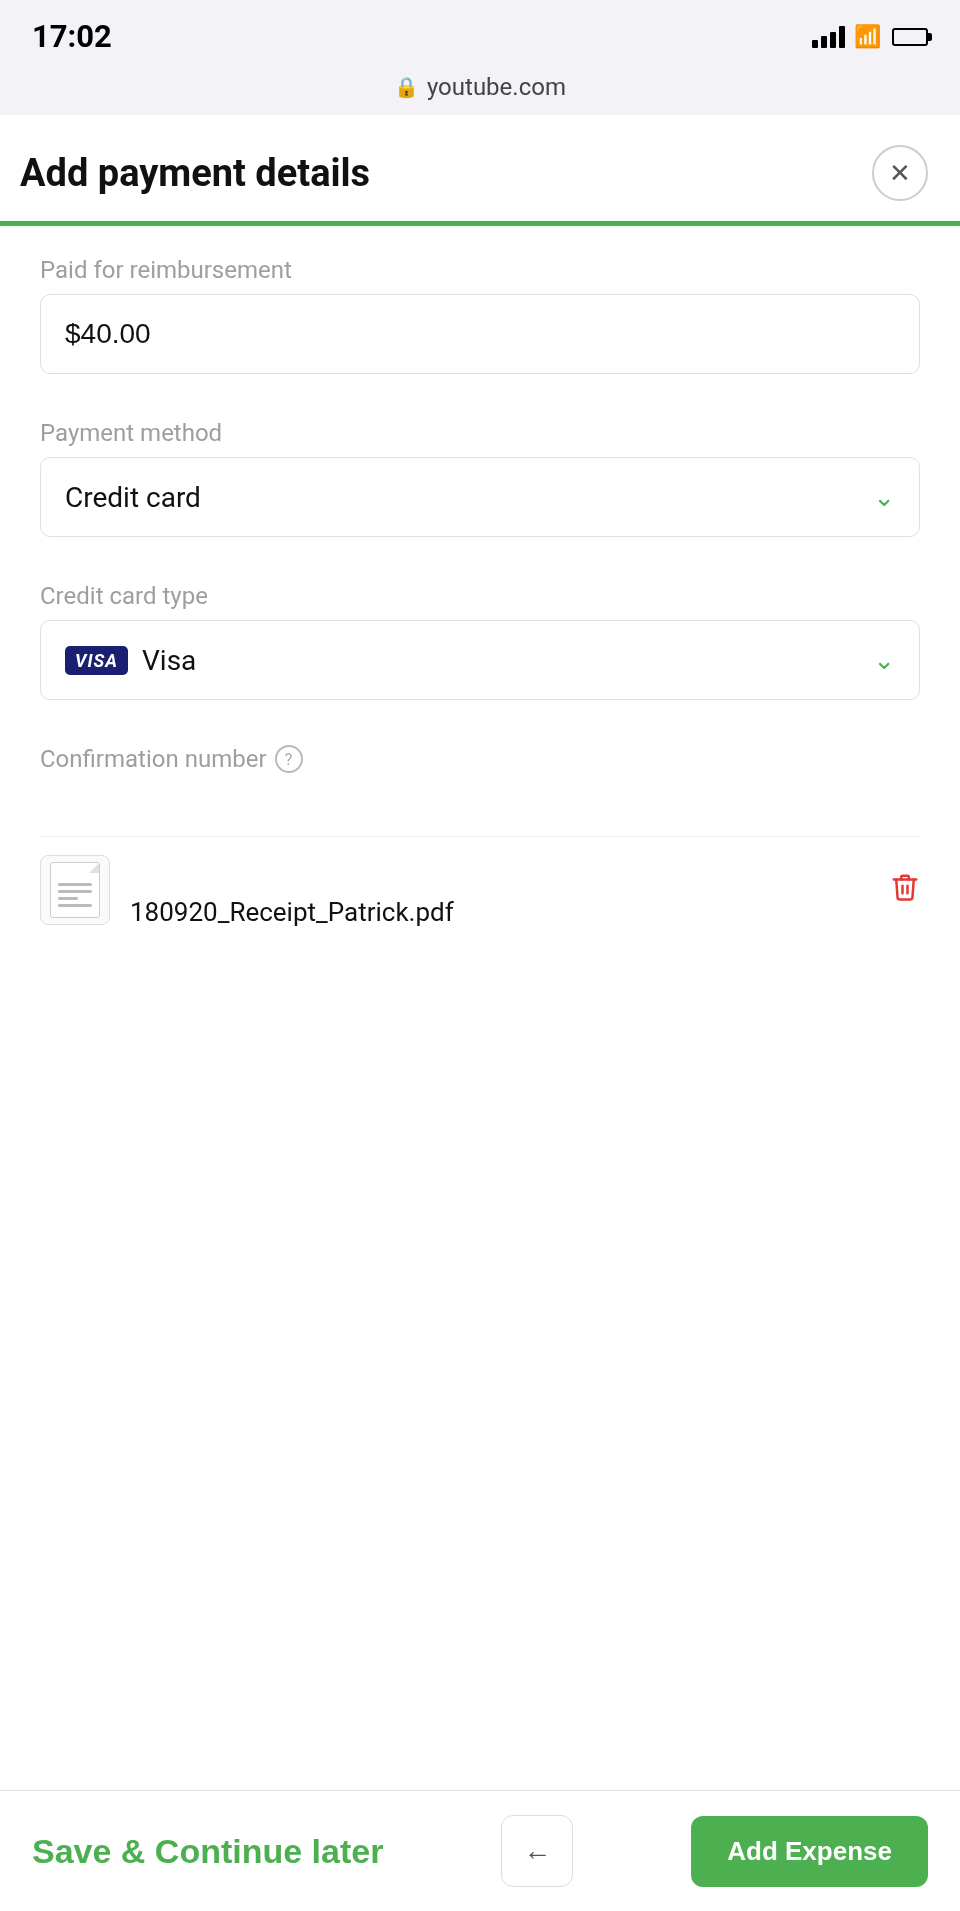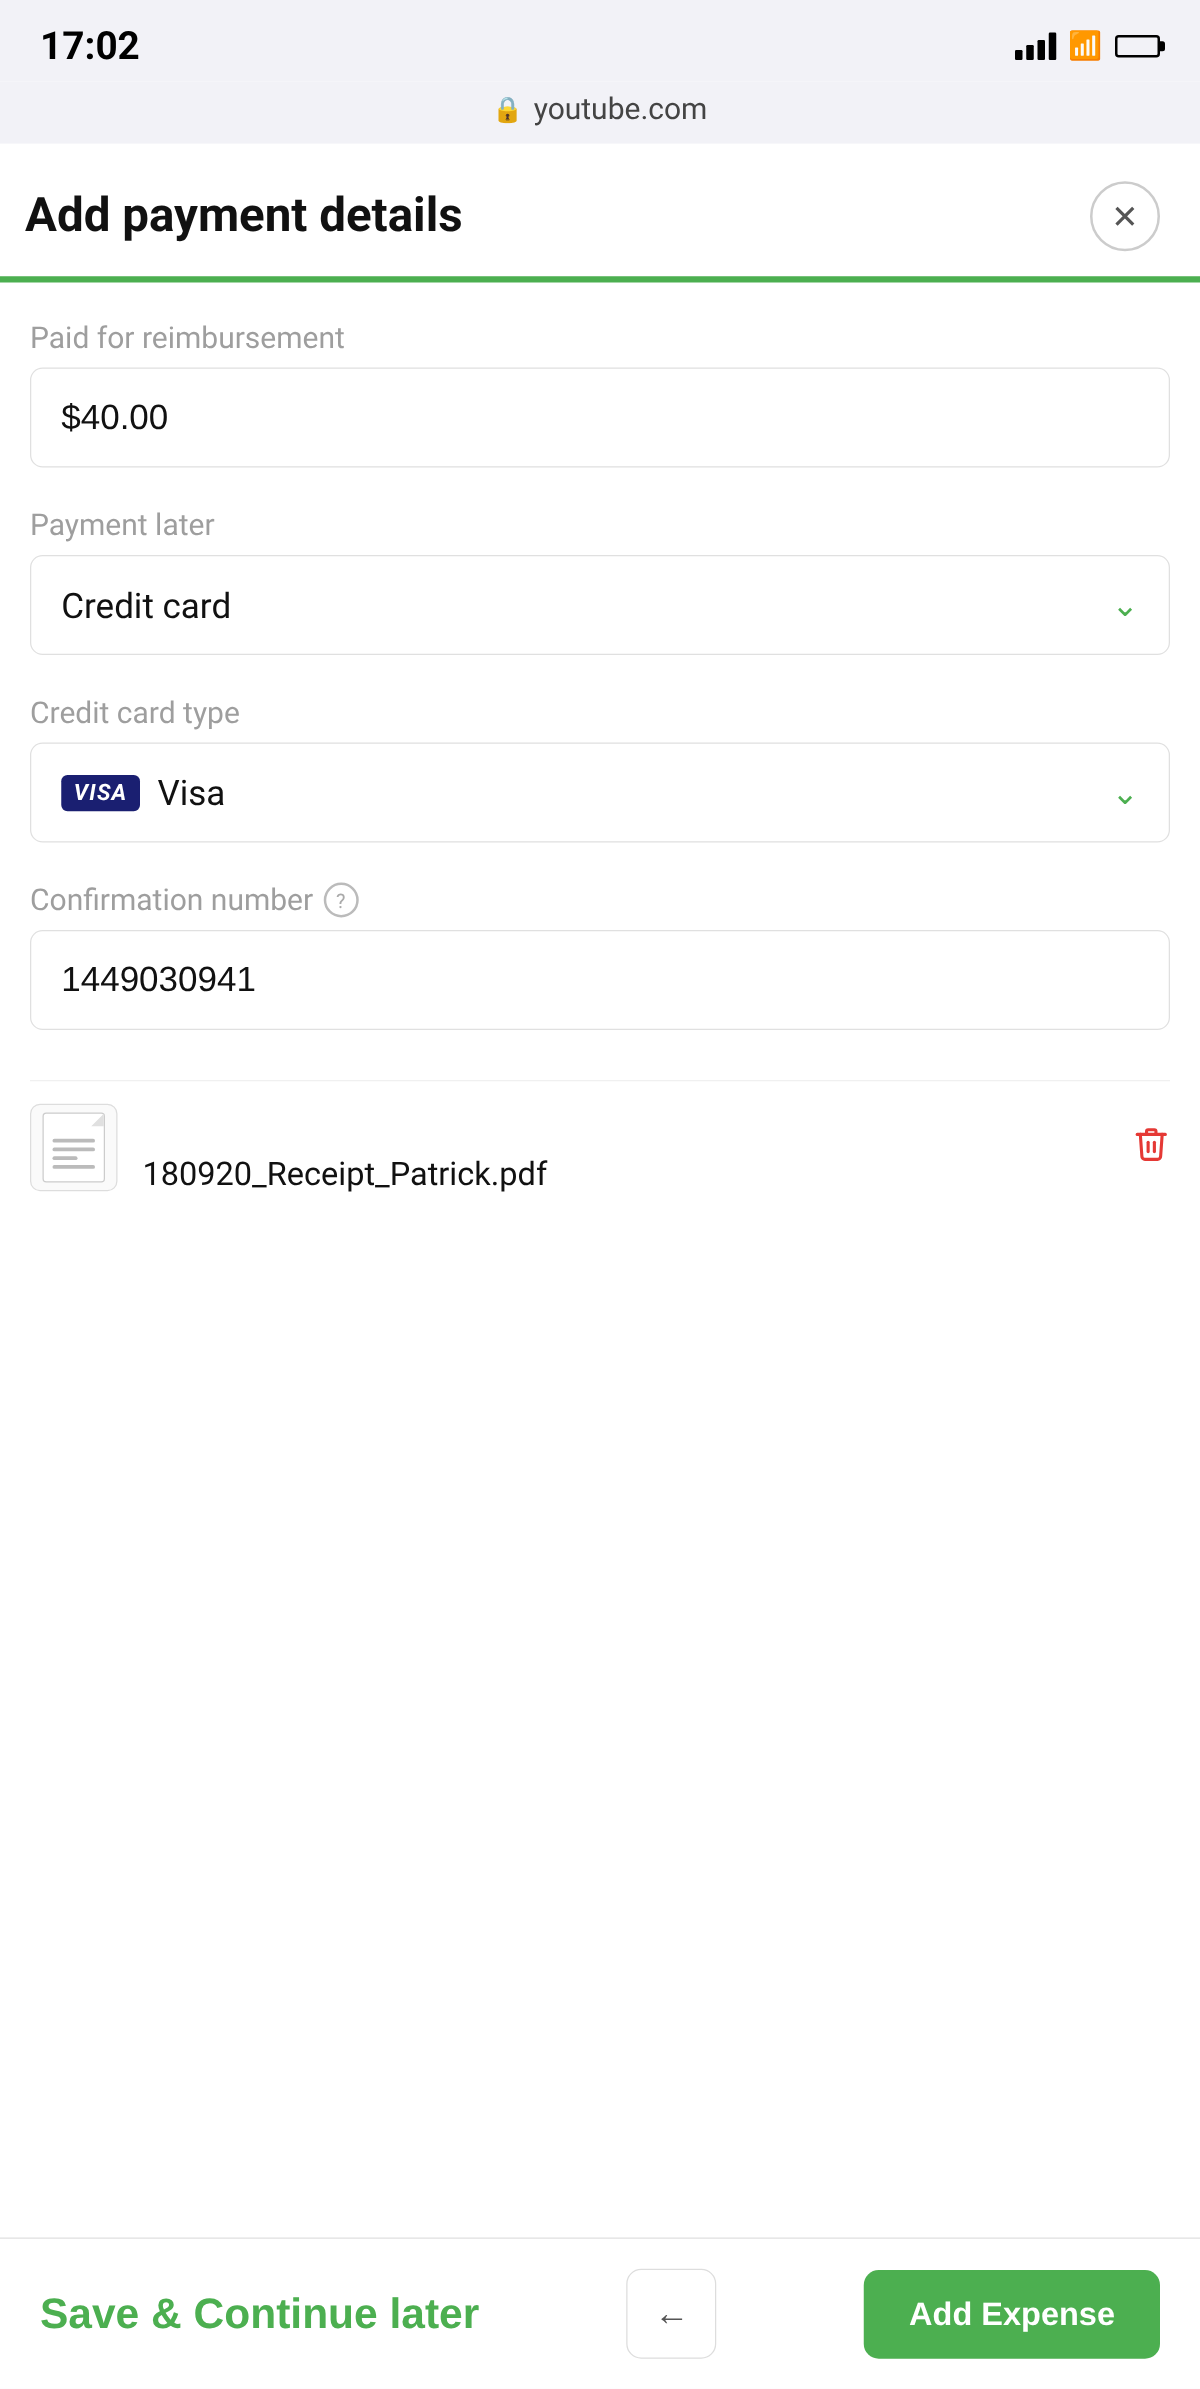--- a/index.html
+++ b/index.html
@@ -146,24 +146,24 @@
 
     
     .green-line {
       height: 5px;
       background: #4caf50;
       margin-top: 20px;
     }
 
     
     .form {
-      padding: 30px 24px;
-      display: flex;
-      flex-direction: column;
-      gap: 0;
+      padding: 30px 40px;
+      display: flex;
+      flex-direction: column;
+      gap: 13px;
     }
 
     .field-group {
       margin-bottom: 32px;
     }
 
     .field-label {
       font-size: 24px;
       color: #9e9e9e;
       margin-bottom: 10px;
@@ -416,21 +416,21 @@
           <span>Paid for reimbursement</span>
         </div>
         <div class="field-input">
           <input type="text" value="$40.00" readonly="" style="">
         </div>
       </div>
 
 
       <div class="field-group">
         <div class="field-label">
-          <span>Payment later</span>
+          <span>Payment method</span>
         </div>
         <div class="field-input">
           <span>Credit card</span>
           <span class="chevron-icon">⌄</span>
         </div>
       </div>
 
       <div class="field-group">
         <div class="field-label">
           <span>Credit card type</span>
@@ -441,23 +441,20 @@
             <span>Visa</span>
           </div>
           <span class="chevron-icon">⌄</span>
         </div>
       </div>
 
       <div class="field-group">
         <div class="field-label">
           <span>Confirmation number</span>
           <span class="help-icon">?</span>
-        </div>
-        <div class="field-input">
-          <input type="text" value="1449030941" readonly="" style="font-size: 28px; color: rgb(17, 17, 17); border: none; outline: none; width: 100%; background: transparent;">
         </div>
       </div>
 
       <div class="attachment">
         <div class="file-thumb">
           <div class="file-thumb-inner">
             <div class="file-lines">
               <div class="file-line"></div>
               <div class="file-line"></div>
               <div class="file-line file-line-short"></div>

